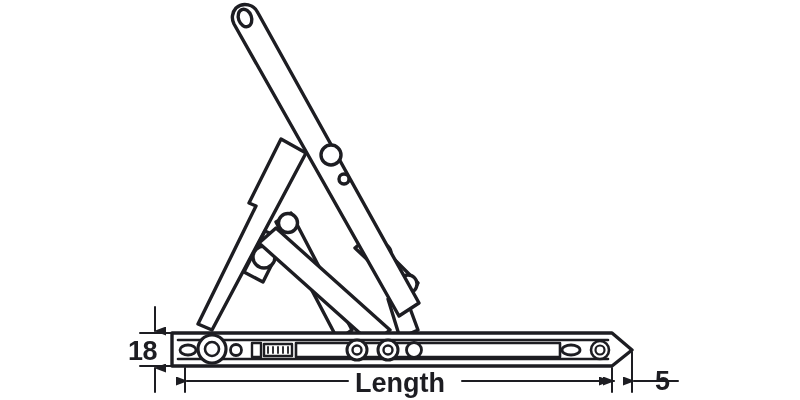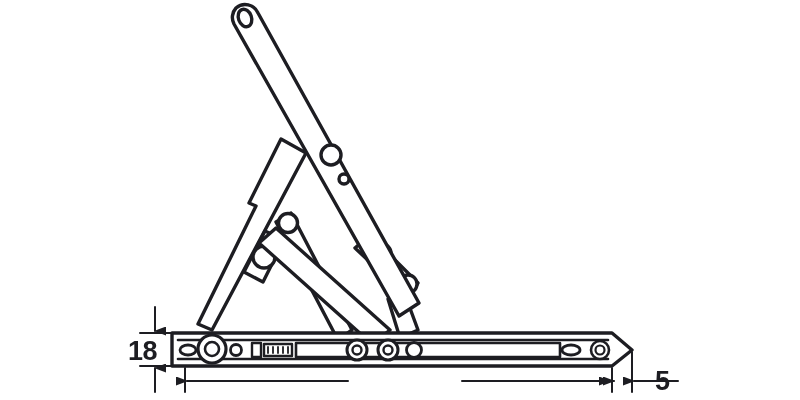--- a/index.html
+++ b/index.html
@@ -164,16 +164,17 @@
 
         <path d="M600,381 L614,381" marker-end="url(#arrowR)"></path>
         <path d="M678,381 L634,381" marker-end="url(#arrowL)"></path>
       </g>
 
     </g>
   </svg>
 
   <div class="dim-text" id="label-18">18</div>
 
+  <div class="dim-text" id="label-length">Length</div>
 
   <div class="dim-text" id="label-5">5</div>
 
 </div>
 
 </body></html>

